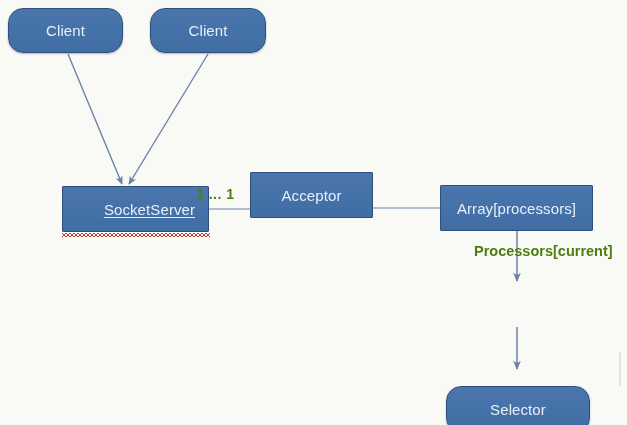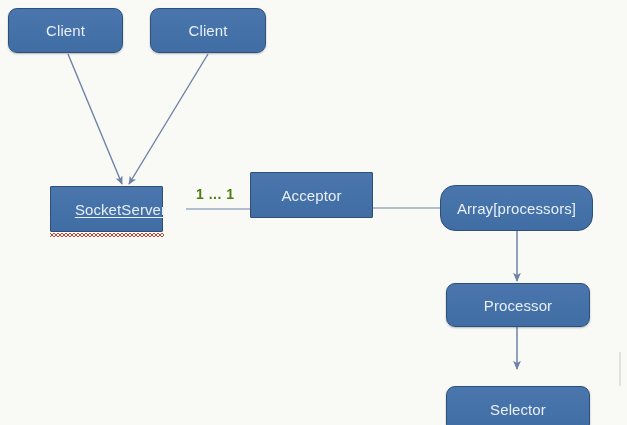--- a/index.html
+++ b/index.html
@@ -38,40 +38,40 @@
     align-items: center;
     justify-content: center;
     background: linear-gradient(180deg, #4b76ad 0%, #4371a8 55%, #3f6da4 100%);
     border: 1px solid #2e4f77;
     color: #e8eef6;
     text-align: center;
     line-height: 1;
     -webkit-font-smoothing: antialiased;
   }
   .node-rounded {
-    border-radius: 9px;
+    border-radius: 15px;
     box-shadow: 0 1px 2px rgba(40,60,90,0.35);
   }
   .node-sharp {
     border-radius: 1px;
   }
   .node-label {
     display: inline-block;
     font-size: 15px;
     letter-spacing: 0.1px;
     color: #e9eff7;
     white-space: nowrap;
   }
 
   
   #node-client-1 { left: 8px;   top: 8px;   width: 115px; height: 45px; }
   #node-client-2 { left: 150px; top: 8px;   width: 116px; height: 45px; }
-  #node-socketserver { left: 50px;  top: 186px; width: 113px; height: 46px; padding-left: 28px; }
+  #node-socketserver { left: 62px;  top: 186px; width: 147px; height: 46px; padding-left: 28px; }
   #node-acceptor { left: 250px; top: 172px; width: 123px; height: 46px; }
-  #node-array-processors { left: 440px; top: 185px; width: 153px; height: 46px; border-radius: 15px; }
+  #node-array-processors { left: 440px; top: 185px; width: 153px; height: 46px; }
   #node-processor { left: 446px; top: 283px; width: 144px; height: 44px; }
   #node-selector  { left: 446px; top: 386px; width: 144px; height: 47px; }
 
   
   .label-underline {
     position: relative;
     text-decoration: underline;
     text-underline-offset: 2px;
   }
   .squiggle {
@@ -159,26 +159,24 @@
   </div>
 
   <div class="node node-sharp" id="node-acceptor">
     <span class="node-label">Acceptor</span>
   </div>
 
   <div class="node node-sharp" id="node-array-processors">
     <span class="node-label">Array[processors]</span>
   </div>
 
-  <div class="node node-rounded" id="node-processor">
-    <span class="node-label">Processor</span>
-  </div>
 
   <div class="node node-rounded" id="node-selector">
     <span class="node-label">Selector</span>
   </div>
 
   <div class="edge-label" id="edge-label-multiplicity">1 ... 1</div>
 
+  <div class="edge-label" id="edge-label-processors-current">Processors[current]</div>
 
   <div id="frame-edge-artifact"></div>
 
 </div>
 
 </body></html>

